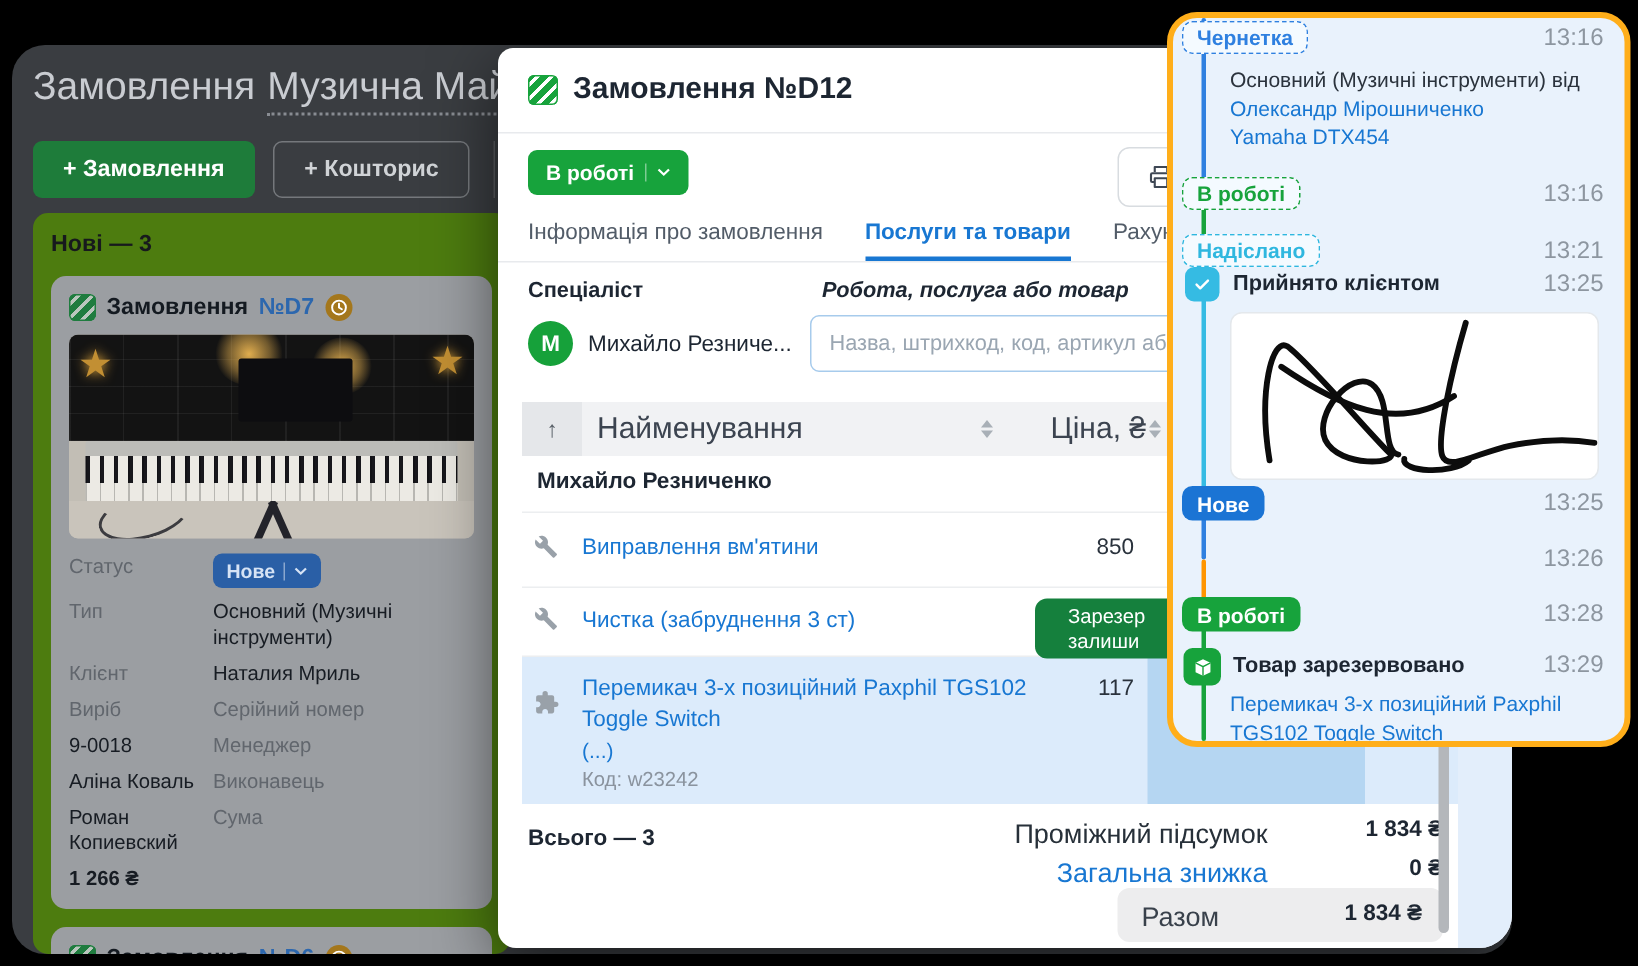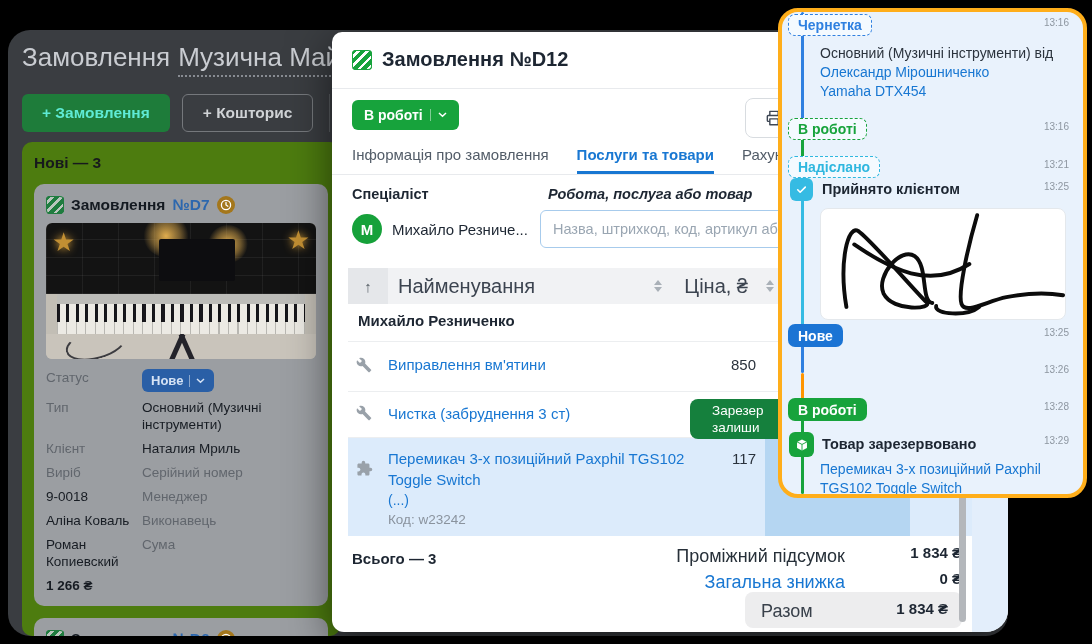--- a/index.html
+++ b/index.html
@@ -5,21 +5,21 @@
   html,body{margin:0;padding:0;background:#000;}
   .screen{position:relative;width:1092px;height:644px;background:#000;overflow:hidden;
           font-family:"Liberation Sans","DejaVu Sans",sans-serif;-webkit-font-smoothing:antialiased;}
 
   
   .app-window{position:absolute;left:8px;top:30px;width:1000px;height:606px;background:#3a3d41;
               border-radius:22px;overflow:hidden;}
   .app-title{position:absolute;left:14px;top:12px;font-size:26px;color:#c9ccd1;white-space:nowrap;}
   .app-title .ws{border-bottom:2px dotted #888c92;padding-bottom:3px;margin-left:8px;}
   .toolbar{position:absolute;left:14px;top:62px;display:flex;align-items:center;gap:12px;}
-  .btn-add{background:#1e7c3a;color:#5eead4;font-size:15.5px;font-weight:700;padding:10px 20px;border-radius:6px;}
+  .btn-add{background:#1e7c3a;color:#ffffff;font-size:15.5px;font-weight:700;padding:10px 20px;border-radius:6px;}
   .btn-outline{border:1px solid #75787c;color:#d0d3d6;background:transparent;font-size:15.5px;font-weight:700;
                padding:9px 20px;border-radius:6px;}
   .vdiv{width:1px;height:38px;background:#5a5d61;margin:0 4px;}
   .btn-filter{border:1px solid #75787c;border-radius:6px;width:52px;height:40px;display:flex;align-items:center;justify-content:center;}
   .list-col{position:absolute;left:14px;top:112px;width:318px;height:494px;background:#4d7c0f;
             border-radius:10px;padding:12px;box-sizing:border-box;overflow:hidden;}
   .col-title{color:#17191d;font-weight:700;font-size:15.5px;}
   .kcard{background:#9b9ea2;border-radius:10px;padding:12px;margin-top:12px;}
   .kcard-title{display:flex;align-items:center;gap:7px;font-size:15.5px;font-weight:700;color:#141a21;}
   .kcard-num{color:#2c67ae;}
@@ -76,21 +76,21 @@
   .search-input{position:absolute;left:208px;top:178px;width:452px;height:38px;border:1px solid #a7cbec;border-radius:6px;
                 box-sizing:border-box;font-size:14.5px;padding:0 12px;color:#3a4450;outline:none;
                 font-family:"Liberation Sans","DejaVu Sans",sans-serif;}
   .search-input::placeholder{color:#9aa6b2;}
 
   .thead{position:absolute;left:16px;top:236px;width:624px;height:36px;display:flex;font-size:20px;color:#3c4450;justify-content:space-between;}
   .th{background:#f1f2f4;display:flex;align-items:center;box-sizing:border-box;}
   .th-sort{width:40px;background:#e5e7ea;justify-content:center;color:#596168;font-size:15px;}
   .th-sort::before{content:"↑";}
   .th-name{width:284px;padding:0 10px;justify-content:space-between;}
-  .th-price{width:112px;padding:0 10px;justify-content:flex-end;gap:18px;}
+  .th-price{width:112px;padding:0 10px;justify-content:flex-end;gap:2px;}
   .th-rest{flex:1;}
   .sorts{display:flex;flex-direction:column;gap:2px;}
   .sorts i{display:block;width:0;height:0;border-left:4px solid transparent;border-right:4px solid transparent;}
   .s-up{border-bottom:5px solid #a9b0b7;} .s-dn{border-top:5px solid #a9b0b7;}
 
   .trow{position:absolute;left:16px;width:624px;border-bottom:1px solid #eceef0;box-sizing:border-box;}
   .group-row{top:268px;height:42px;display:flex;align-items:center;padding-left:10px;font-size:15px;font-weight:700;color:#1d2632;}
   .item-name{position:absolute;left:40px;color:#1877d2;font-size:15px;cursor:pointer;}
   .row-icon{position:absolute;left:8px;top:50%;transform:translateY(-50%);}
   .price{position:absolute;left:324px;width:84px;text-align:right;font-size:15px;color:#2a323c;}
@@ -119,21 +119,21 @@
   .panel{position:absolute;left:778px;top:8px;width:309px;height:490px;background:#e9f2fc;border:4px solid #ffae1a;
          border-radius:20px;z-index:6;box-sizing:border-box;}
   .panel-inner{position:absolute;left:0;top:0;right:0;bottom:0;overflow:hidden;border-radius:15px;}
   .tl-line{position:absolute;left:19px;width:3px;border-radius:2px;}
   .sg-blue{background:#2f80e0;} .sg-green{background:#17a33c;} .sg-cyan{background:#35bbe3;} .sg-orange{background:#ff9500;}
   .sg-cyandash{background:repeating-linear-gradient(180deg,#35bbe3 0 4px,rgba(0,0,0,0) 4px 8px);}
   .tl-badge{position:absolute;left:6px;font-size:14px;font-weight:700;padding:2px 9px;border-radius:7px;z-index:2;white-space:nowrap;}
   .ob{background:#f4faff;border:1.5px dashed;}
   .ob-blue{color:#2f80e0;border-color:#2f80e0;} .ob-green{color:#17a33c;border-color:#17a33c;} .ob-cyan{color:#2fb7df;border-color:#2fb7df;}
   .fb{color:#fff;padding:3.5px 10px;} .fb-blue{background:#1b74d4;} .fb-green{background:#17a33c;} .fb-orange{background:#ff9500;}
-  .tl-time{position:absolute;right:14px;font-size:10px;color:#8d96a0;z-index:2;}
+  .tl-time{position:absolute;right:14px;font-size:16px;color:#8d96a0;z-index:2;}
   .tl-icon{position:absolute;width:23px;height:23px;border-radius:6px;display:flex;align-items:center;justify-content:center;z-index:2;}
   .ic-check{left:8px;background:#35bbe3;}
   .ic-box{left:7px;width:25px;height:25px;background:#17a33c;}
   .tl-strong{position:absolute;left:40px;font-size:14.5px;font-weight:700;color:#1d2632;z-index:2;}
   .tl-desc{position:absolute;left:38px;width:252px;font-size:14px;line-height:19px;color:#2b333d;z-index:2;}
   .tl-link{color:#1877d2;cursor:pointer;}
   .sig-box{position:absolute;left:38px;top:196px;width:246px;height:112px;background:#fff;border:1px solid #e4e8ec;
            border-radius:8px;z-index:2;box-sizing:border-box;}
 </style>
 </head>

